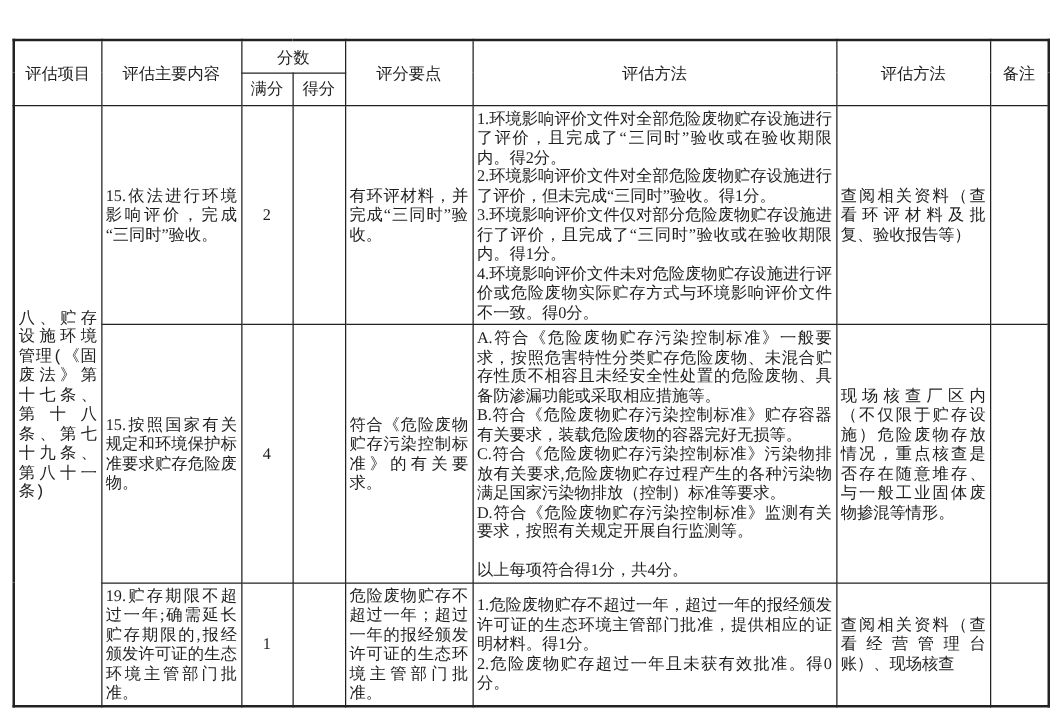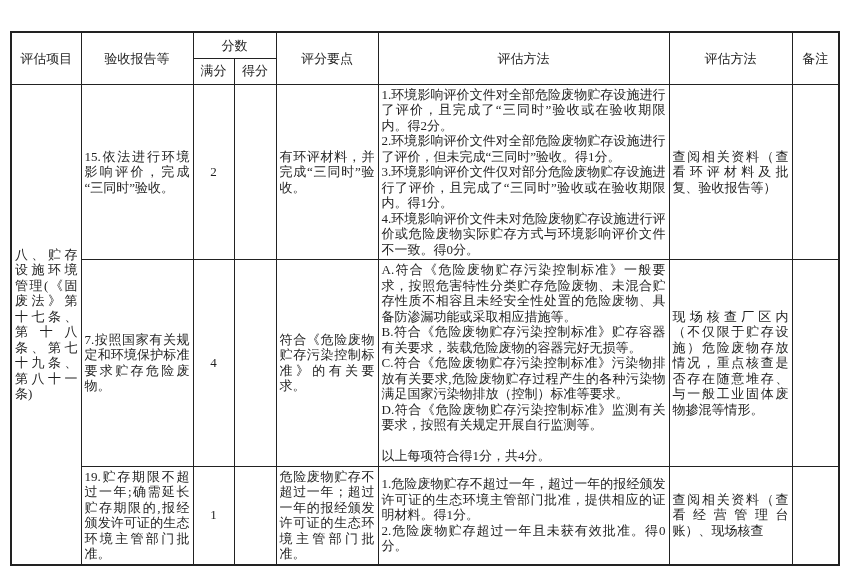--- a/index.html
+++ b/index.html
@@ -34,21 +34,21 @@
     font-weight: normal;
     text-align: center;
     padding: 1px 0;
   }
   thead tr.h1 { height: 26px; }
   thead tr.h2 { height: 26px; }
   tr.r15 { height: 170px; }
   tr.r16 { height: 197px; }
   tr.r17 { height: 86px; }
 
-  td.project  { text-align: justify; padding: 2px 4px; }
+  td.project  { text-align: justify; padding: 2px 4px; font-family: Liberation Mono, monospace; }
   td.content  { text-align: justify; padding: 2px 4px; }
   td.scorecol { text-align: center; }
   td.standard { text-align: justify; padding: 2px 4px; }
   td.points   { text-align: justify; white-space: pre-wrap; padding: 2px 4px; }
   td.method   { text-align: justify; padding: 2px 4px; font-family: Liberation Serif, serif; }
   td.remark   { text-align: center; }
 
   .footer {
     position: absolute;
     left: 0; right: 0;
@@ -72,21 +72,21 @@
       <col style="width:41px">
       <col style="width:42px">
       <col style="width:102px">
       <col style="width:291px">
       <col style="width:123px">
       <col style="width:47px">
     </colgroup>
     <thead>
       <tr class="h1">
         <th rowspan="2">评估项目</th>
-        <th rowspan="2">验收报告等</th>
+        <th rowspan="2">评估主要内容</th>
         <th colspan="2">分数</th>
         <th rowspan="2">评分要点</th>
         <th rowspan="2">评估方法</th>
         <th rowspan="2">评估方法</th>
         <th rowspan="2">备注</th>
       </tr>
       <tr class="h2">
         <th>满分</th>
         <th>得分</th>
       </tr>
@@ -99,21 +99,21 @@
         <td class="scorecol"></td>
         <td class="standard">有环评材料，并完成“三同时”验收。</td>
         <td class="points">1.环境影响评价文件对全部危险废物贮存设施进行了评价，且完成了“三同时”验收或在验收期限内。得2分。
 2.环境影响评价文件对全部危险废物贮存设施进行了评价，但未完成“三同时”验收。得1分。
 3.环境影响评价文件仅对部分危险废物贮存设施进行了评价，且完成了“三同时”验收或在验收期限内。得1分。
 4.环境影响评价文件未对危险废物贮存设施进行评价或危险废物实际贮存方式与环境影响评价文件不一致。得0分。</td>
         <td class="method">查阅相关资料（查看环评材料及批复、验收报告等）</td>
         <td class="remark"></td>
       </tr>
       <tr class="r16">
-        <td class="content">7.按照国家有关规定和环境保护标准要求贮存危险废物。</td>
+        <td class="content">15.按照国家有关规定和环境保护标准要求贮存危险废物。</td>
         <td class="scorecol">4</td>
         <td class="scorecol"></td>
         <td class="standard">符合《危险废物贮存污染控制标准》的有关要求。</td>
         <td class="points">A.符合《危险废物贮存污染控制标准》一般要求，按照危害特性分类贮存危险废物、未混合贮存性质不相容且未经安全性处置的危险废物、具备防渗漏功能或采取相应措施等。
 B.符合《危险废物贮存污染控制标准》贮存容器有关要求，装载危险废物的容器完好无损等。
 C.符合《危险废物贮存污染控制标准》污染物排放有关要求,危险废物贮存过程产生的各种污染物满足国家污染物排放（控制）标准等要求。
 D.符合《危险废物贮存污染控制标准》监测有关要求，按照有关规定开展自行监测等。
 
 以上每项符合得1分，共4分。</td>
         <td class="method">现场核查厂区内（不仅限于贮存设施）危险废物存放情况，重点核查是否存在随意堆存、与一般工业固体废物掺混等情形。</td>

